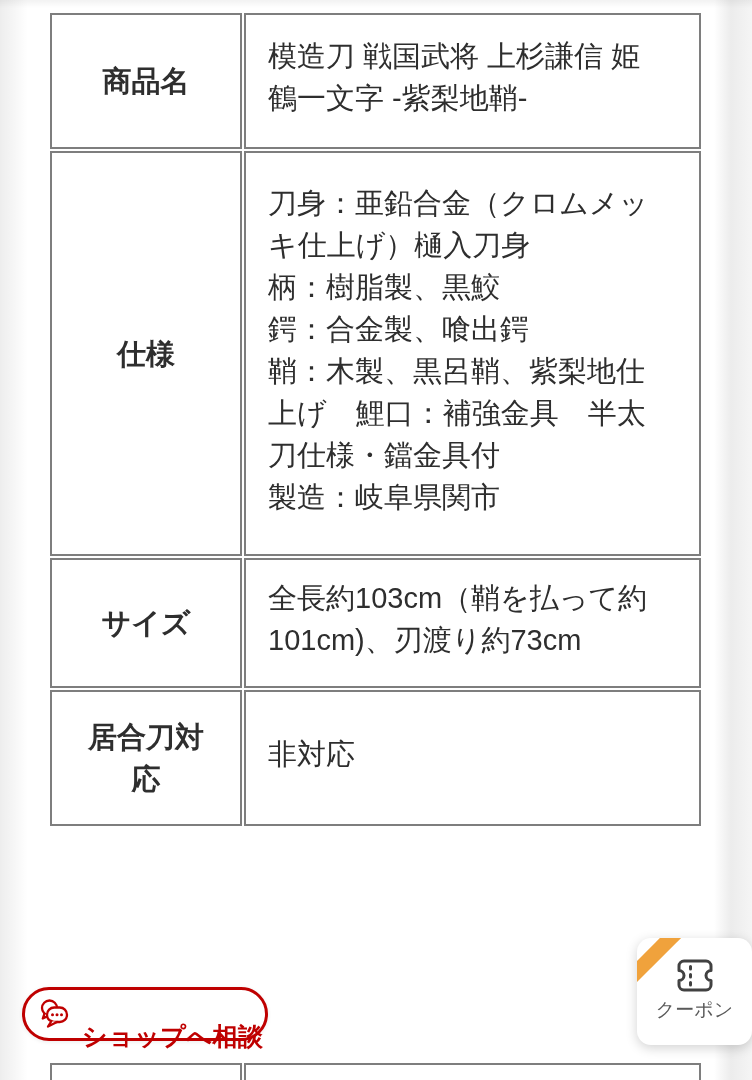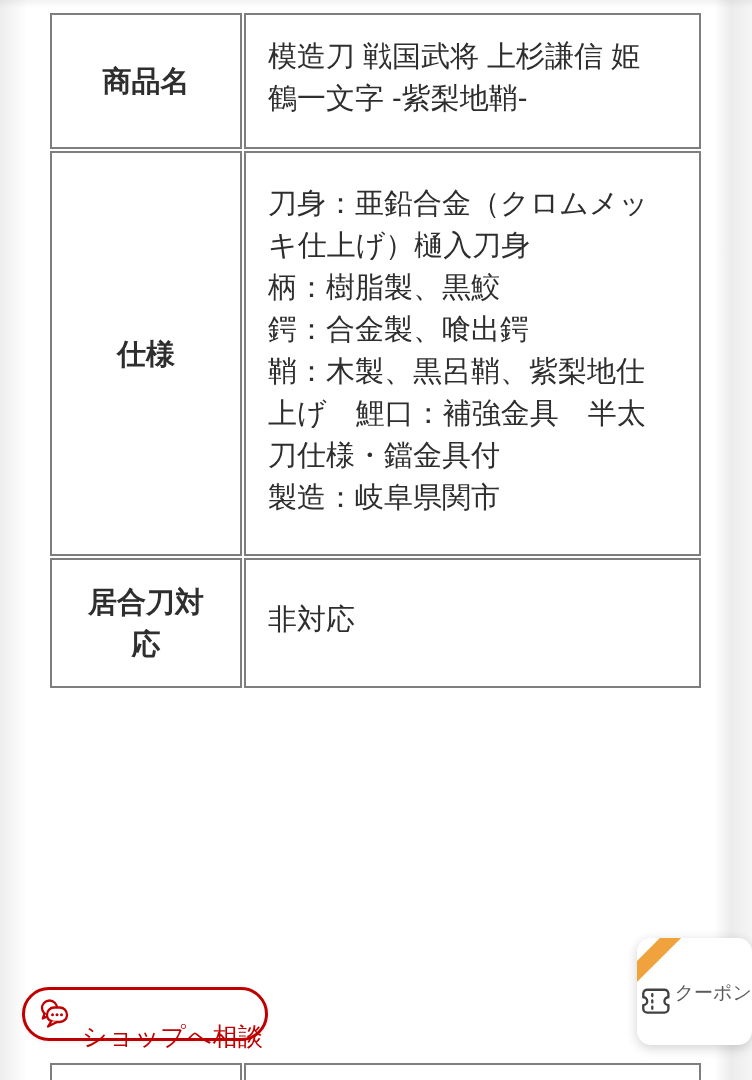--- a/index.html
+++ b/index.html
@@ -46,28 +46,28 @@
   table.next-table th,table.next-table td{height:80px;}
 
   
   .consult-btn{
     position:absolute;left:22px;top:987px;width:246px;height:54px;box-sizing:border-box;
     background:#ffffff;border:3px solid #bf0000;border-radius:28px;
     display:flex;align-items:center;gap:9px;padding-left:12px;z-index:6;
     box-shadow:0 1px 4px rgba(0,0,0,0.08);cursor:pointer;
   }
   .consult-btn .label{
-    color:#bf0000;font-size:25px;font-weight:400;letter-spacing:0.5px;white-space:nowrap;margin-top:44px;
+    color:#bf0000;font-size:25px;font-weight:700;letter-spacing:0.5px;white-space:nowrap;margin-top:44px;
   }
 
   
   .coupon-card{
     position:absolute;left:637px;top:938px;width:115px;height:107px;box-sizing:border-box;
     background:#ffffff;border-radius:14px;box-shadow:0 3px 12px rgba(0,0,0,0.18);
-    overflow:hidden;z-index:6;display:flex;flex-direction:row;align-items:center;cursor:pointer;
+    overflow:hidden;z-index:6;display:flex;flex-direction:column;align-items:center;cursor:pointer;
   }
   .coupon-ribbon{
     position:absolute;left:-25px;top:9px;width:84px;height:15px;
     background:#f0a23c;transform:rotate(-45deg);
   }
   .coupon-card svg{margin-top:16px;}
   .coupon-label{font-size:19px;color:#595959;margin-top:3px;white-space:nowrap;}
 </style>
 </head>
 <body>
@@ -81,20 +81,24 @@
   <tr>
     <th class="label-cell">商品名</th>
     <td class="value-cell">模造刀 戦国武将 上杉謙信 姫鶴一文字 -紫梨地鞘-</td>
   </tr>
 
   <tr>
     <th class="label-cell">仕様</th>
     <td class="value-cell">刀身：亜鉛合金（クロムメッキ仕上げ）樋入刀身<br>柄：樹脂製、黒鮫<br>鍔：合金製、喰出鍔<br>鞘：木製、黒呂鞘、紫梨地仕上げ　鯉口：補強金具　半太刀仕様・鐺金具付<br>製造：岐阜県関市</td>
   </tr>
 
+  <tr>
+    <th class="label-cell">サイズ</th>
+    <td class="value-cell">全長約103cm（鞘を払って約101cm)、刃渡り約73cm</td>
+  </tr>
 
 
 
   <tr>
     <th class="label-cell">居合刀対応</th>
     <td class="value-cell">非対応</td>
   </tr>
 </tbody>
 </table>
 

